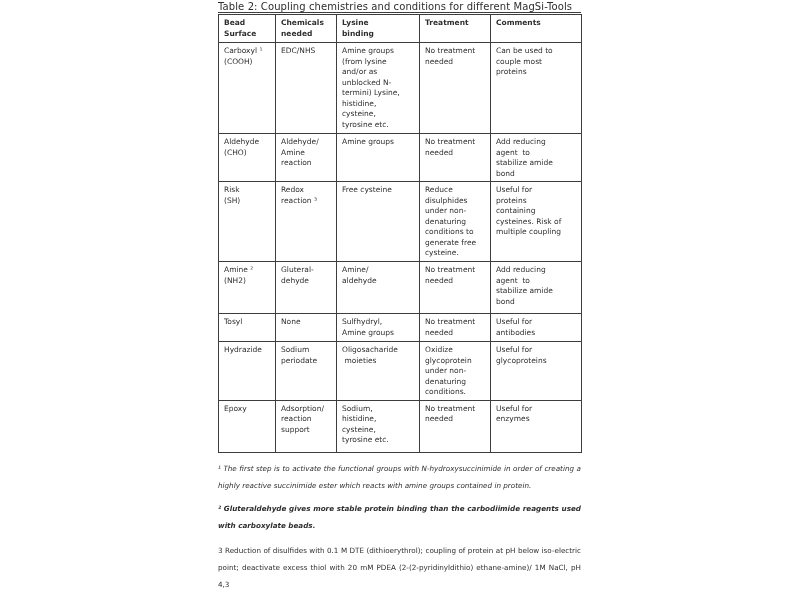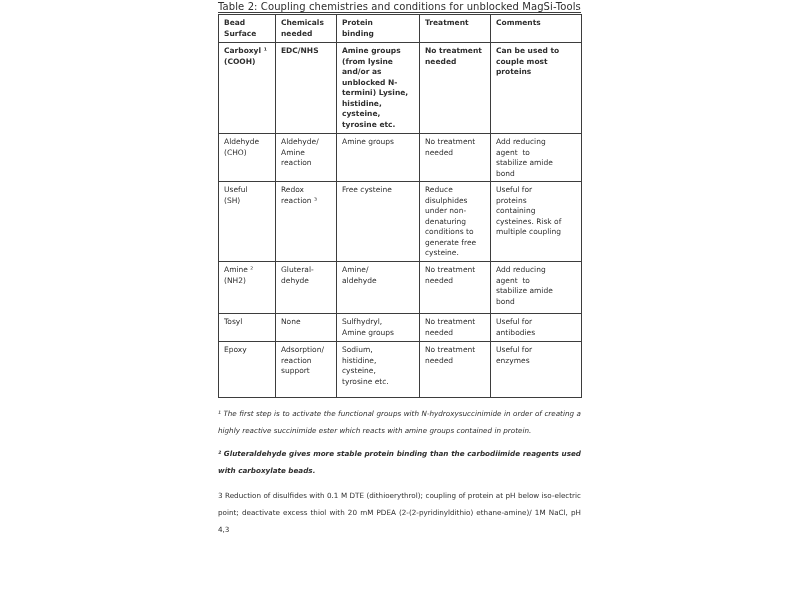--- a/index.html
+++ b/index.html
@@ -37,21 +37,21 @@
     vertical-align: top;
     text-align: left;
     padding: 3px 3px 2px 5px;
     font-size: 7.5px;
     line-height: 10.5px;
     white-space: pre-wrap;
     overflow: hidden;
   }
   .coupling th { font-weight: bold; }
   .coupling thead tr { height: 28px; }
-  .coupling tbody tr:nth-child(1) { height: 91px; font-weight: bold; }
+  .coupling tbody tr:nth-child(1) { height: 91px; }
   .coupling tbody tr:nth-child(2) { height: 47px; }
   .coupling tbody tr:nth-child(3) { height: 80px; }
   .coupling tbody tr:nth-child(4) { height: 52px; margin-left: 17px; }
   .coupling tbody tr:nth-child(5) { height: 28px; }
   .coupling tbody tr:nth-child(6) { height: 56px; }
   .coupling tbody tr:nth-child(7) { height: 52px; margin-left: 8px; }
   .footnotes { margin-top: 7px; width: 363px; }
   .fn {
     font-size: 7.2px;
     line-height: 17px;
@@ -61,37 +61,37 @@
   .fn.italic { font-style: italic; }
   .fn.fn2 { margin-bottom: 8px; font-weight: bold; }
   .fn.abbrev { margin-bottom: 2px; }
   .fn.fn3 { margin-bottom: 0; }
 </style>
 </head>
 <body>
 
 <div class="content">
 
-  <div class="doc-title">Table 2: Coupling chemistries and conditions for unblocked MagSi-Tools</div>
+  <div class="doc-title">Table 2: Coupling chemistries and conditions for different MagSi-Tools</div>
 
   <table class="coupling">
     <colgroup>
       <col style="width:57px">
         <col style="width:61px">
         <col style="width:83px">
         <col style="width:71px">
         <col style="width:91px">
     </colgroup>
     <thead>
       <tr>
         <th>Bead
 Surface</th>
         <th>Chemicals
 needed</th>
-        <th>Protein
+        <th>Lysine
 binding</th>
         <th>Treatment</th>
         <th>Comments</th>
       </tr>
     </thead>
     <tbody>
       <tr>
         <td>Carboxyl ¹
 (COOH)</td>
         <td>EDC/NHS</td>
@@ -117,21 +117,21 @@
 reaction</td>
         <td>Amine groups</td>
         <td>No treatment
 needed</td>
         <td>Add reducing
 agent  to
 stabilize amide
 bond</td>
       </tr>
       <tr>
-        <td>Useful
+        <td>Risk
 (SH)</td>
         <td>Redox
 reaction ³</td>
         <td>Free cysteine</td>
         <td>Reduce
 disulphides
 under non-
 denaturing
 conditions to
 generate free
@@ -160,20 +160,34 @@
         <td>Tosyl</td>
         <td>None</td>
         <td>Sulfhydryl,
 Amine groups</td>
         <td>No treatment
 needed</td>
         <td>Useful for
 antibodies</td>
       </tr>
       <tr>
+        <td>Hydrazide</td>
+        <td>Sodium
+periodate</td>
+        <td>Oligosacharide
+ moieties</td>
+        <td>Oxidize
+glycoprotein
+under non-
+denaturing
+conditions.</td>
+        <td>Useful for
+glycoproteins</td>
+      </tr>
+      <tr>
         <td>Epoxy</td>
         <td>Adsorption/
 reaction
 support</td>
         <td>Sodium,
 histidine,
 cysteine,
 tyrosine etc.</td>
         <td>No treatment
 needed</td>

